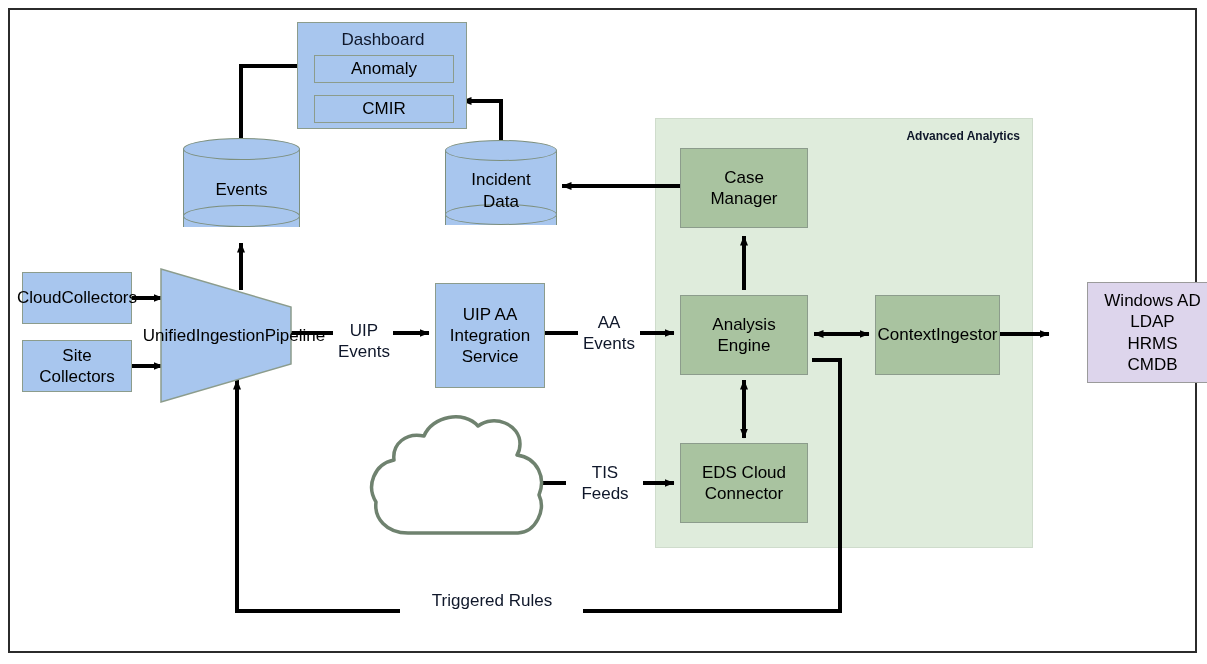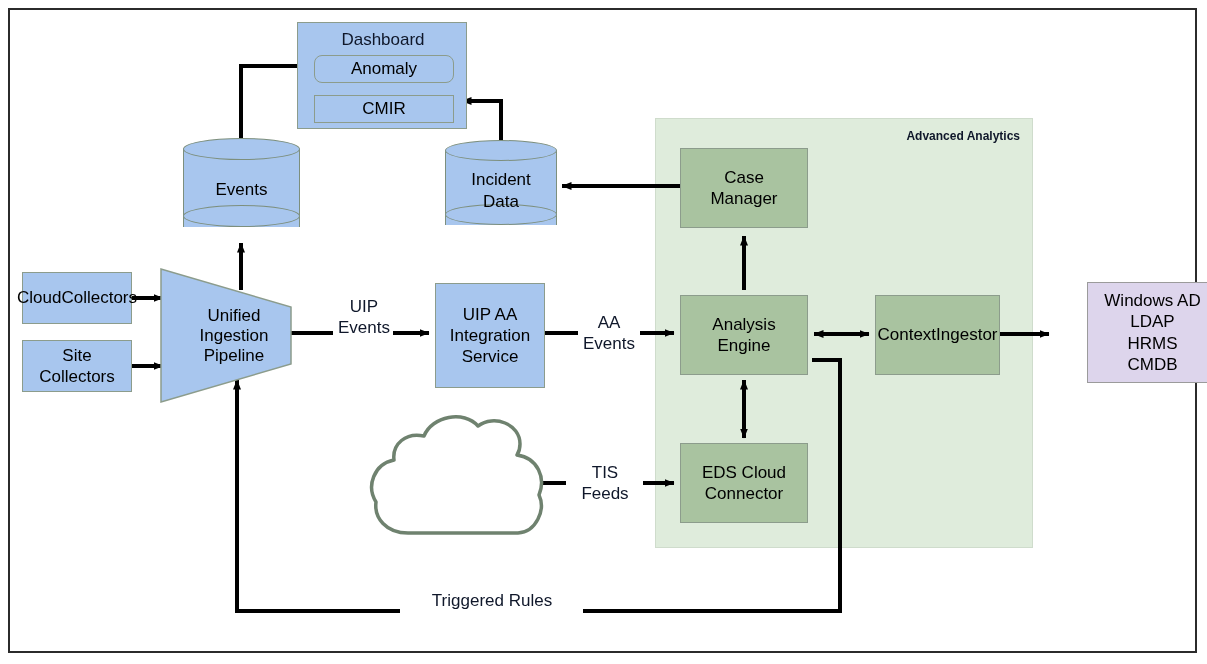--- a/index.html
+++ b/index.html
@@ -74,21 +74,21 @@
       <path d="M540,483 L566,483"></path>
       <path d="M643,483 L674,483" marker-end="url(#ah)"></path>
 
       <path d="M812,360 L840,360 L840,611 L583,611"></path>
       <path d="M400,611 L237,611 L237,380" marker-end="url(#ah)"></path>
     </g>
   </svg>
 
   <div class="node" style="left:297px;top:22px;width:170px;height:107px;background:#a8c6ee;border:1px solid #8c9c8c;display:block;">
     <div class="lbl t17" style="left:0;top:6px;width:170px;">Dashboard</div>
-    <div class="dashboard-inner t17" style="left:16px;top:32px;width:138px;height:26px;border-radius:8px;">Anomaly</div>
+    <div class="dashboard-inner t17" style="left:16px;top:32px;width:138px;height:26px;">Anomaly</div>
     <div class="dashboard-inner t17" style="left:16px;top:72px;width:138px;height:26px;">CMIR</div>
   </div>
 
   <div class="cyl-wrap" style="left:183px;top:138px;width:117px;height:100px;">
     <div class="cyl-body" style="top:11px;width:117px;height:78px;box-sizing:border-box;"></div>
     <div class="cyl-bot" style="top:67px;width:117px;height:22px;box-sizing:border-box;"></div>
     <div class="cyl-top" style="top:0px;width:117px;height:22px;box-sizing:border-box;"></div>
     <div class="cyl-text t17" style="top:42px;">Events</div>
   </div>
 
@@ -107,28 +107,28 @@
 
   <div class="node blue" style="left:22px;top:340px;width:110px;height:52px;flex-direction:column;">
     <span class="t17">Site</span>
     <span class="t17">Collectors</span>
   </div>
 
   <div class="trap" style="left:160px;top:268px;width:132px;height:135px;">
     <svg width="132" height="135" style="position:absolute;left:0;top:0;">
       <polygon points="1,1 1,134 131,96 131,39" fill="#a8c6ee" stroke="#8c9c8c" stroke-width="1.5"></polygon>
     </svg>
-    <div style="position:absolute;left:0;top:0;width:132px;height:135px;display:flex;flex-direction:column;align-items:center;justify-content:center;padding-left:16px;box-sizing:border-box;">
+    <div style="position:absolute;left:0;top:0;width:132px;height:135px;display:flex;align-items:center;justify-content:center;padding-left:16px;box-sizing:border-box;">
       <span class="t17">Unified</span>
       <span class="t17">Ingestion</span>
       <span class="t17">Pipeline</span>
     </div>
   </div>
 
-  <div class="lbl t17" style="left:333px;top:296px;width:62px;">
+  <div class="lbl t17" style="left:333px;top:320px;width:62px;">
     <div>UIP</div>
     <div>Events</div>
   </div>
 
   <div class="node blue" style="left:435px;top:283px;width:110px;height:105px;flex-direction:column;">
     <span class="t17">UIP AA</span>
     <span class="t17">Integration</span>
     <span class="t17">Service</span>
   </div>
 

